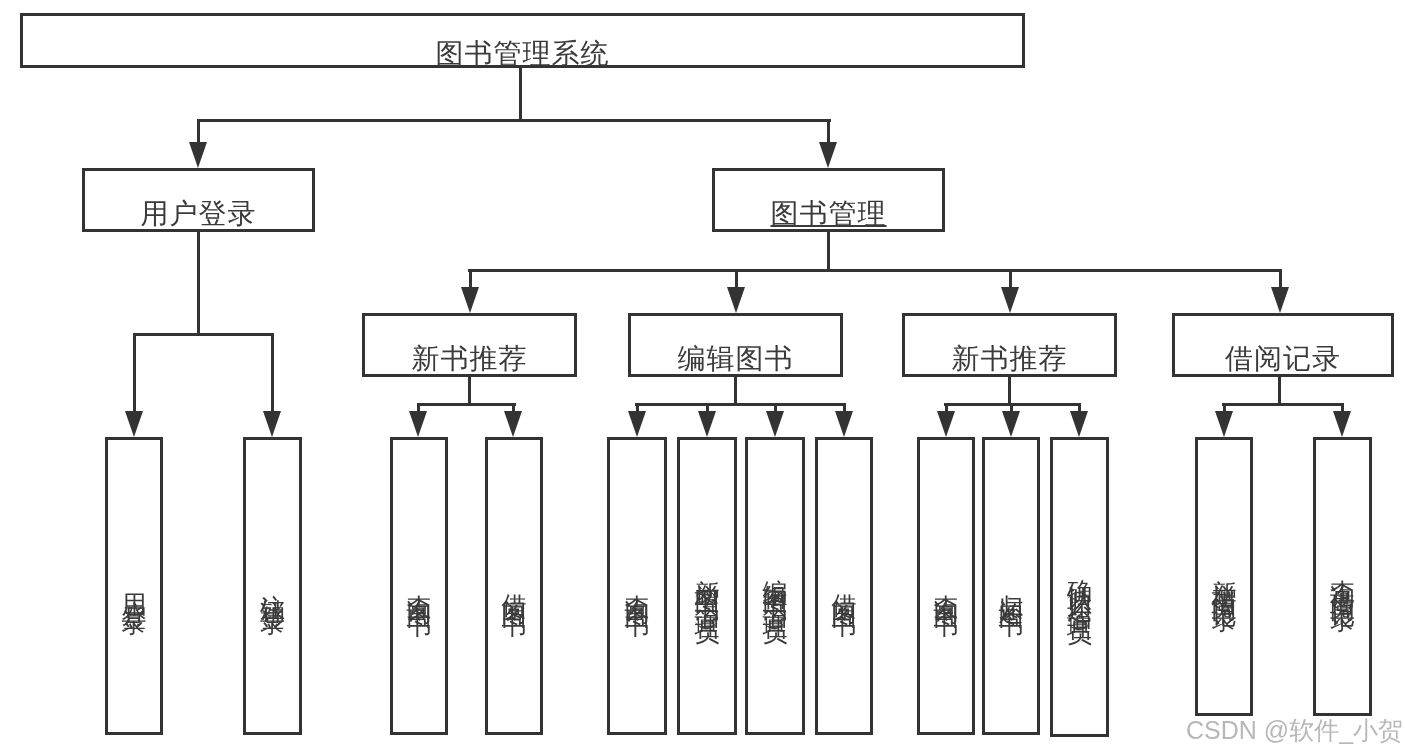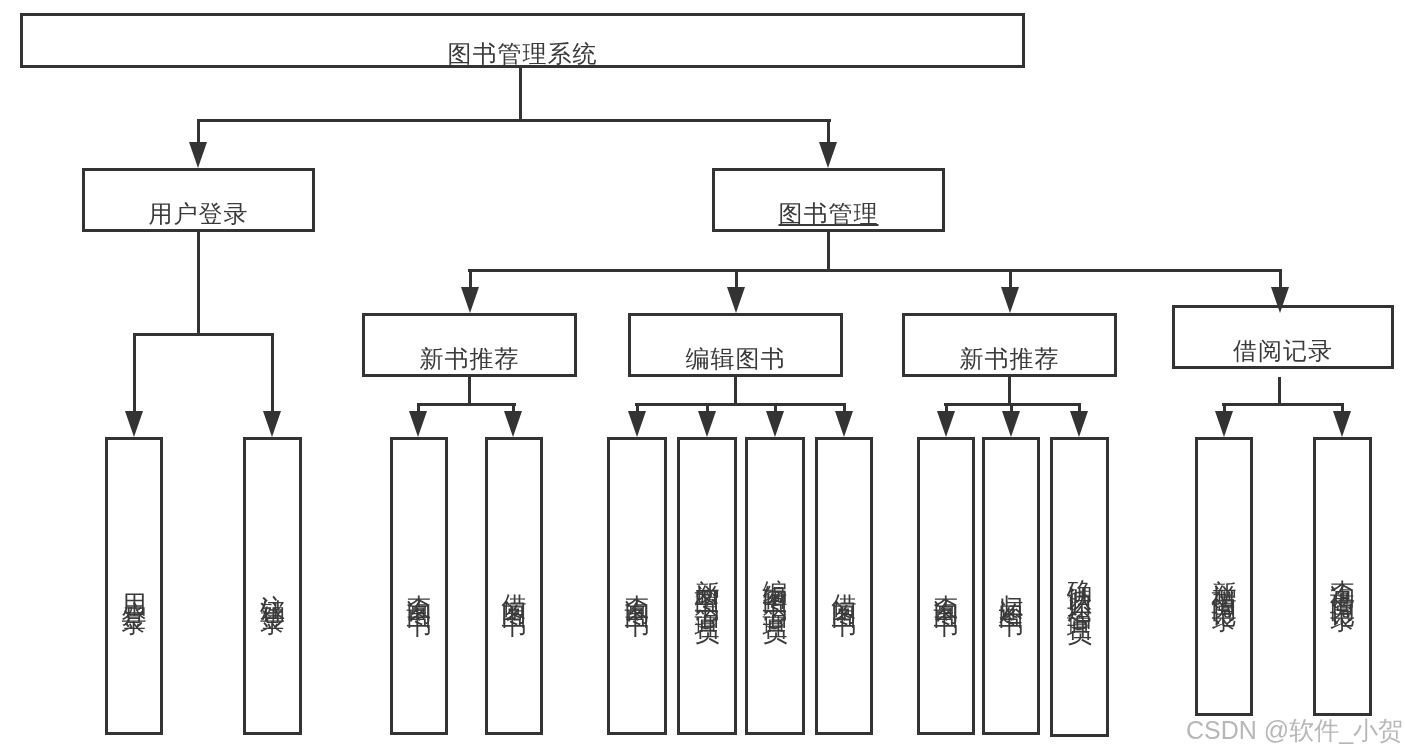--- a/index.html
+++ b/index.html
@@ -4,21 +4,21 @@
 <style>
   html,body { margin:0; padding:0; background:#ffffff; }
   .stage {
     position:relative; width:1405px; height:747px; background:#ffffff;
     font-family:"Liberation Sans", sans-serif; color:#3a3a3a; overflow:hidden;
   }
   .box {
     position:absolute; border:3px solid #333333; background:#ffffff;
     display:flex; align-items:center; justify-content:center; box-sizing:border-box;
   }
-  .box.h span { font-size:24px; letter-spacing:1px; white-space:nowrap;margin-top:27px; }
+  .box.h span { font-size:28px; letter-spacing:1px; white-space:nowrap;margin-top:27px; }
   .box.v span {
     writing-mode:vertical-rl; font-size:25px; letter-spacing:6px;
     line-height:1; white-space:nowrap;
   }
   .vl { position:absolute; width:3px; background:#333333; }
   .hl { position:absolute; height:3px; background:#333333; }
   .ah {
     position:absolute; width:0; height:0;
     border-left:9px solid transparent; border-right:9px solid transparent;
     border-top:26px solid #333333;
@@ -46,21 +46,21 @@
 
   <div class="box h" style="left:362px; top:313px; width:215px; height:64px;">
     <span>新书推荐</span>
   </div>
   <div class="box h" style="left:628px; top:313px; width:215px; height:64px;">
     <span>编辑图书</span>
   </div>
   <div class="box h" style="left:902px; top:313px; width:215px; height:64px;">
     <span>新书推荐</span>
   </div>
-  <div class="box h" style="left:1172px; top:305px; width:222px; height:64px;">
+  <div class="box h" style="left:1172px; top:313px; width:222px; height:64px;">
     <span>借阅记录</span>
   </div>
 
   <div class="box v" style="left:105px; top:437px; width:58px; height:298px;">
     <span>用户登录</span>
   </div>
   <div class="box v" style="left:243px; top:437px; width:59px; height:298px;">
     <span>注销登录</span>
   </div>
 

